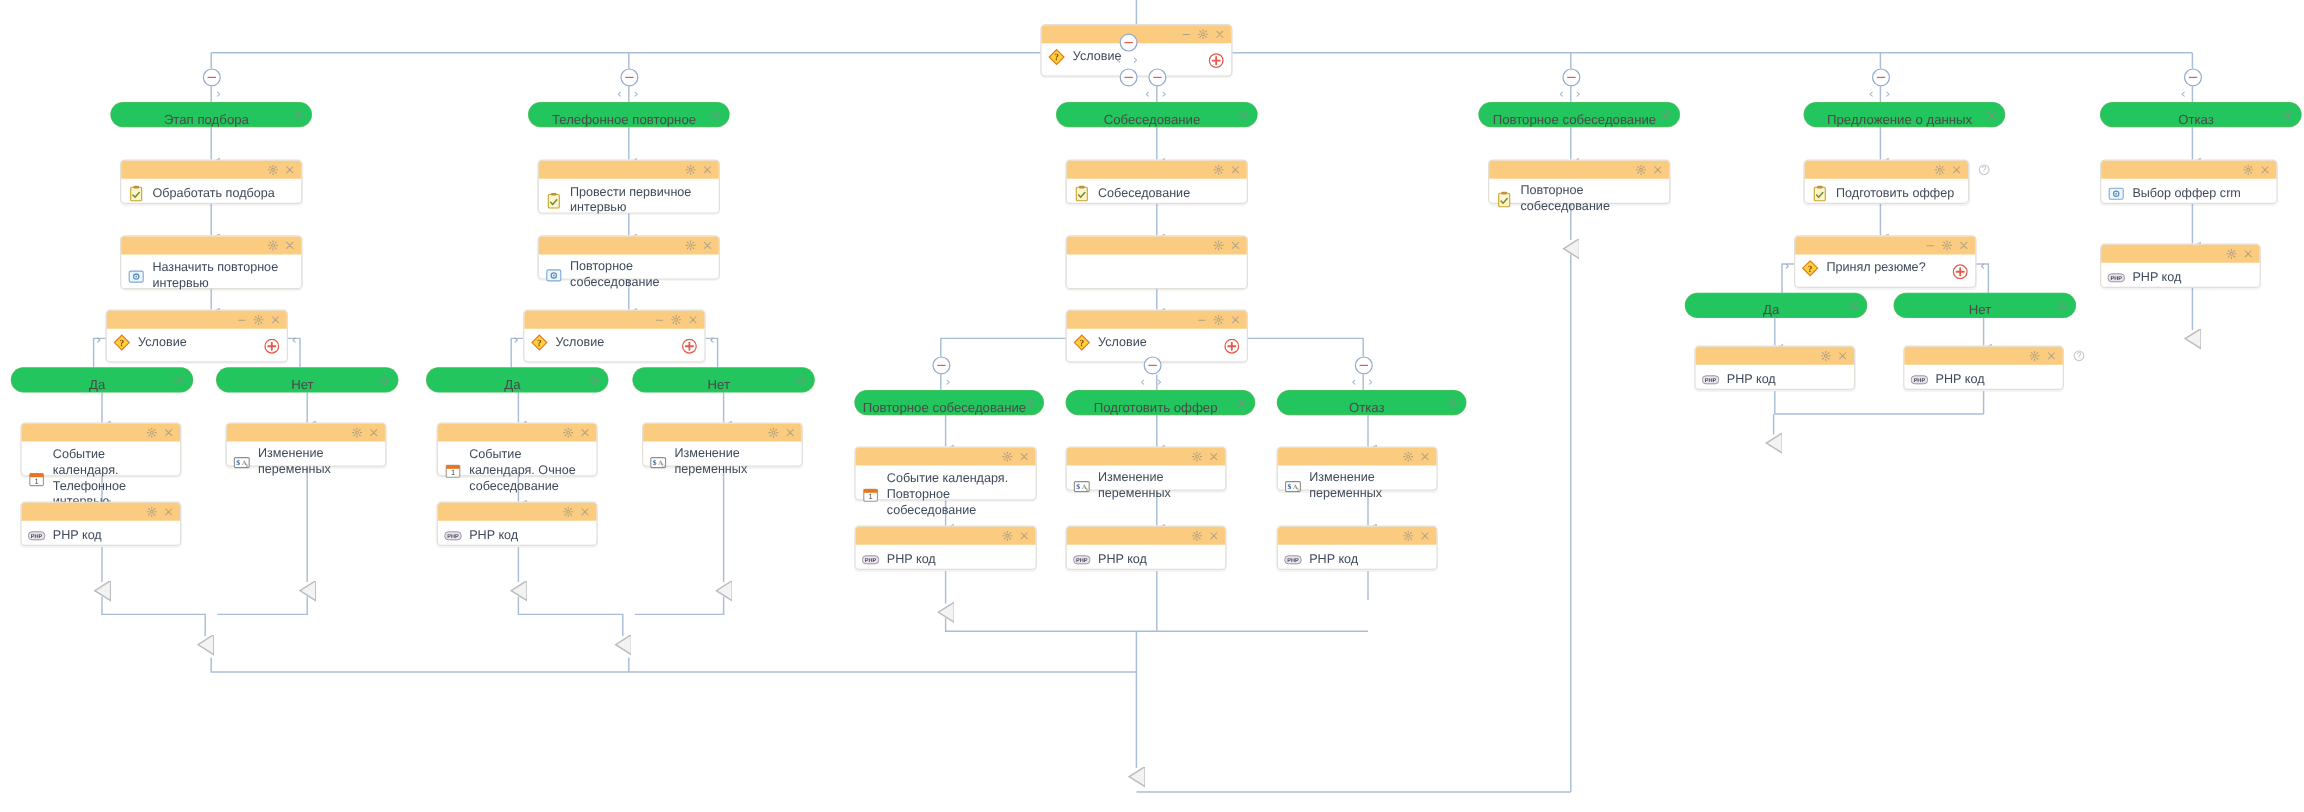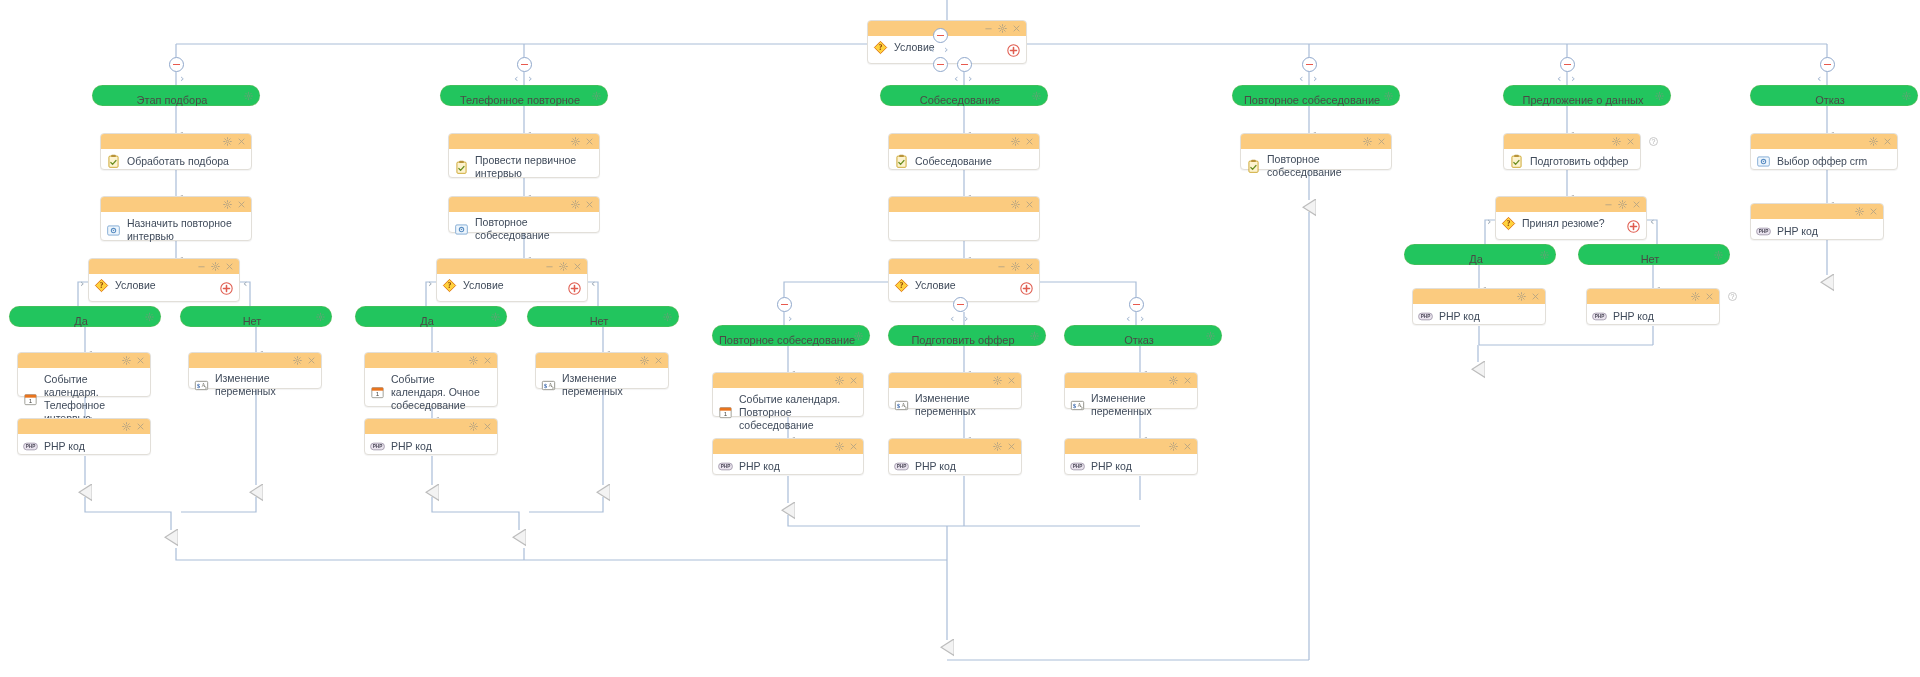--- a/index.html
+++ b/index.html
@@ -619,21 +619,21 @@
         <span class="lbl">Нет</span>
         <svg viewBox="0 0 16 16" class="gear">
     <g fill="#8d8d85">
             <circle cx="8" cy="8" r="2.1" fill="none" stroke="#8d8d85" stroke-width="1.6"></circle>
     <g stroke="#8d8d85" stroke-width="1.7" stroke-linecap="round">
       <path d="M8 1.2v2.1M8 12.7v2.1M1.2 8h2.1M12.7 8h2.1M3.2 3.2l1.5 1.5M11.3 11.3l1.5 1.5M12.8 3.2l-1.5 1.5M4.7 11.3l-1.5 1.5"></path>
     </g>
           </g>
         </svg>
       </div>
-      <div class="card " style="left:364px;top:352px;width:134px;height:55px">
+      <div class="card " style="left:364px;top:352px;width:134px;height:45px">
         <div class="bar">
 
           <svg viewBox="0 0 16 16" class="ic">
     <g fill="#8d8d85">
               <circle cx="8" cy="8" r="2.1" fill="none" stroke="#8d8d85" stroke-width="1.6"></circle>
     <g stroke="#8d8d85" stroke-width="1.7" stroke-linecap="round">
       <path d="M8 1.2v2.1M8 12.7v2.1M1.2 8h2.1M12.7 8h2.1M3.2 3.2l1.5 1.5M11.3 11.3l1.5 1.5M12.8 3.2l-1.5 1.5M4.7 11.3l-1.5 1.5"></path>
     </g>
             </g>
           </svg>

